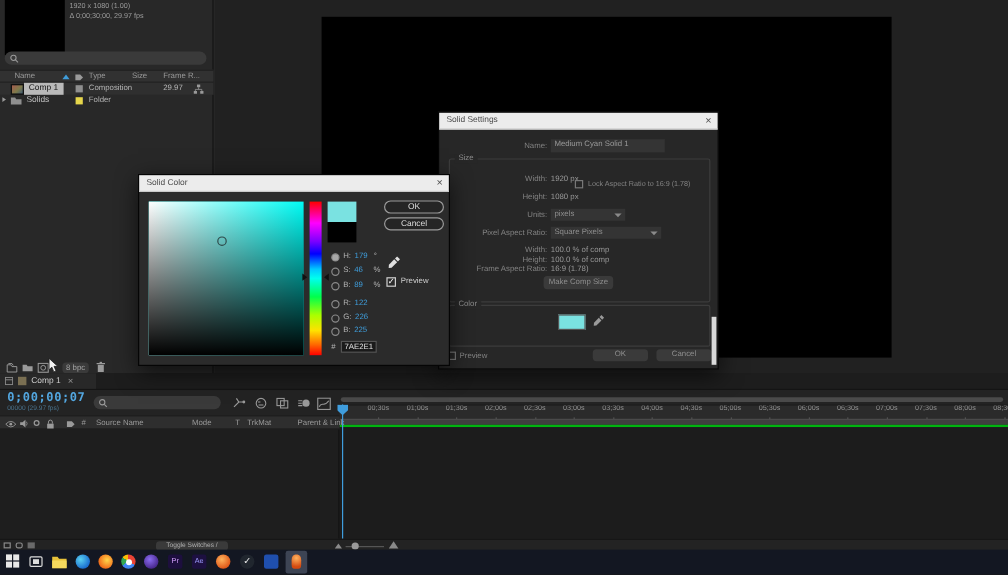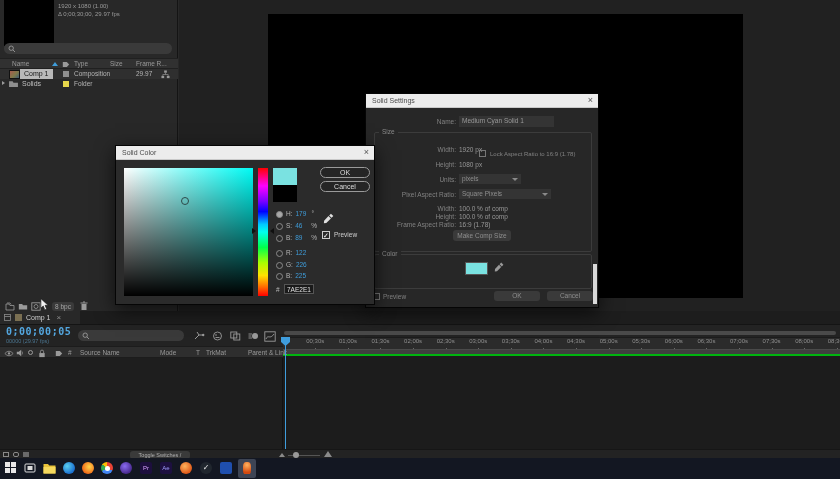--- a/index.html
+++ b/index.html
@@ -112,21 +112,21 @@
         <svg width="7" height="7" viewBox="0 0 7 7">
           <rect x="0.5" y="0.5" width="6" height="6" fill="none" stroke="#8a8a8a" stroke-width="0.8"></rect>
           <line x1="0.5" y1="2.5" x2="6.5" y2="2.5" stroke="#8a8a8a" stroke-width="0.8"></line>
         </svg>
         <span style="width:7px;height:7px;background:#7a6f52;display:inline-block;"></span>
         <span class="t7 nw" style="color:#cfcfcf;">Comp 1</span>
         <span class="t8" style="color:#8f8f8f;margin-left:2px;">×</span>
       </div>
     </div>
 
-    <div class="abs nw" style="left:6px;top:16px;font-family:'DejaVu Sans Mono',monospace;font-size:10px;font-weight:bold;color:#53a7e0;letter-spacing:0.5px;">0;00;00;05</div>
+    <div class="abs nw" style="left:6px;top:16px;font-family:'DejaVu Sans Mono',monospace;font-size:10px;font-weight:bold;color:#53a7e0;letter-spacing:0.5px;">0;00;00;07</div>
     <div class="abs nw" style="left:6px;top:28px;font-size:5.5px;color:#4b7590;">00000 (29.97 fps)</div>
     <div class="abs search" style="left:78px;top:19px;width:106px;height:11px;">
       <svg width="8" height="8" viewBox="0 0 8 8">
         <circle cx="3.2" cy="3.2" r="2.2" fill="none" stroke="#9a9a9a" stroke-width="0.9"></circle>
         <line x1="4.9" y1="4.9" x2="7" y2="7" stroke="#9a9a9a" stroke-width="0.9"></line>
       </svg>
     </div>
 
     <svg class="abs" style="left:194px;top:20px;" width="11" height="10" viewBox="0 0 11 10">
       <path d="M1 8 L5 4 H9 M5 4 L3 1" fill="none" stroke="#9a9a9a" stroke-width="1"></path>

